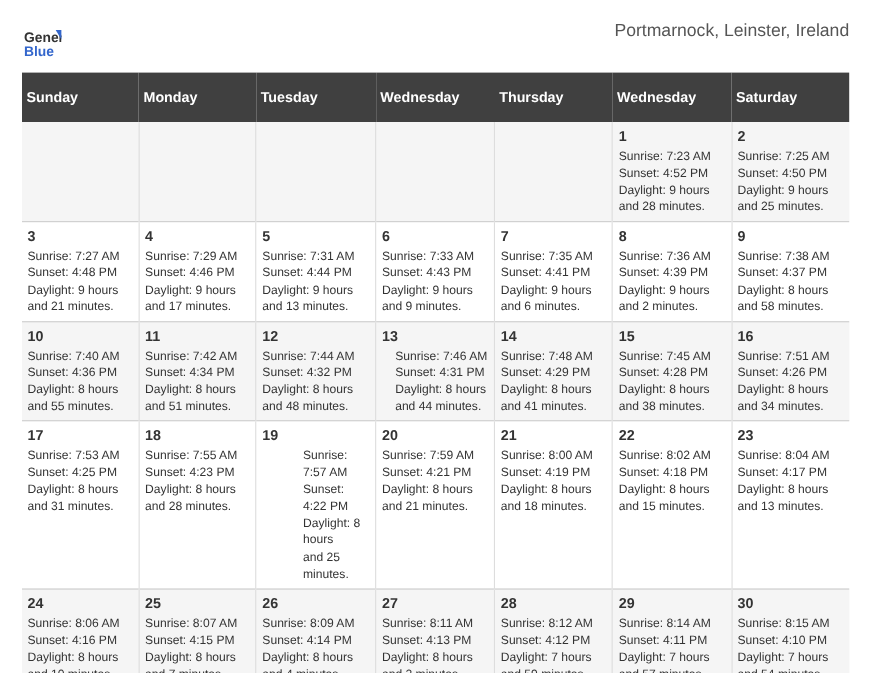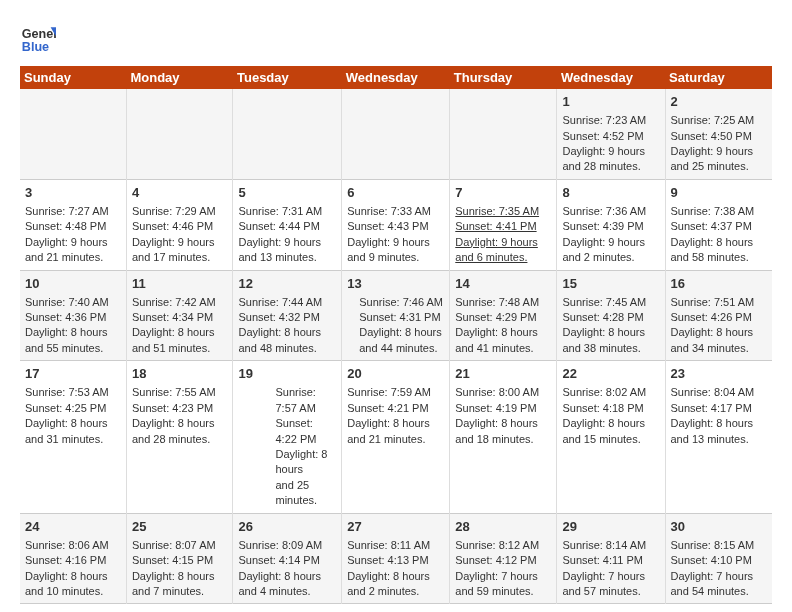--- a/index.html
+++ b/index.html
@@ -36,23 +36,23 @@
     .location-title {
       font-size: 16px;
       color: #555;
     }
     table {
       width: 100%;
       border-collapse: collapse;
       font-size: 11px;
     }
     thead tr th {
-      background-color: #c2410c;
+      background-color: #404040;
       color: #fff;
-      padding: 4px 4px;
+      padding: 15px 4px;
       text-align: left;
       font-size: 13px;
       font-weight: bold;
     }
     tbody tr {
       border-bottom: 1px solid #ccc;
     }
     tbody tr:nth-child(odd) {
       background-color: #f5f5f5;
     }
@@ -89,20 +89,21 @@
 
 <div class="header-section">
   <div class="logo">
     <svg class="logo-icon" viewBox="0 0 40 40">
       <text x="2" y="20" font-size="14" font-weight="bold" fill="#333">General</text>
       <text x="2" y="34" font-size="14" font-weight="bold" fill="#3366cc">Blue</text>
       <polygon points="34,8 40,8 40,18 34,8" fill="#3366cc"></polygon>
     </svg>
   </div>
   <div class="title-section">
+    <div class="location-title">Portmarnock, Leinster, Ireland</div>
   </div>
 </div>
 
 <table>
   <thead>
     <tr>
     <th>Sunday</th>
         <th>Monday</th>
         <th>Tuesday</th>
         <th>Wednesday</th>
@@ -157,21 +158,21 @@
         </td>
         <td>
           <span class="day-number">6</span>
           <div style="white-space: pre-line;">Sunrise: 7:33 AM
 Sunset: 4:43 PM
 Daylight: 9 hours
 and 9 minutes.</div>
         </td>
         <td>
           <span class="day-number">7</span>
-          <div style="white-space: pre-line; text-decoration: underline;">Sunrise: 7:35 AM
+          <div style="white-space: pre-line;">Sunrise: 7:35 AM
 Sunset: 4:41 PM
 Daylight: 9 hours
 and 6 minutes.</div>
         </td>
         <td>
           <span class="day-number">8</span>
           <div style="white-space: pre-line;">Sunrise: 7:36 AM
 Sunset: 4:39 PM
 Daylight: 9 hours
 and 2 minutes.</div>

